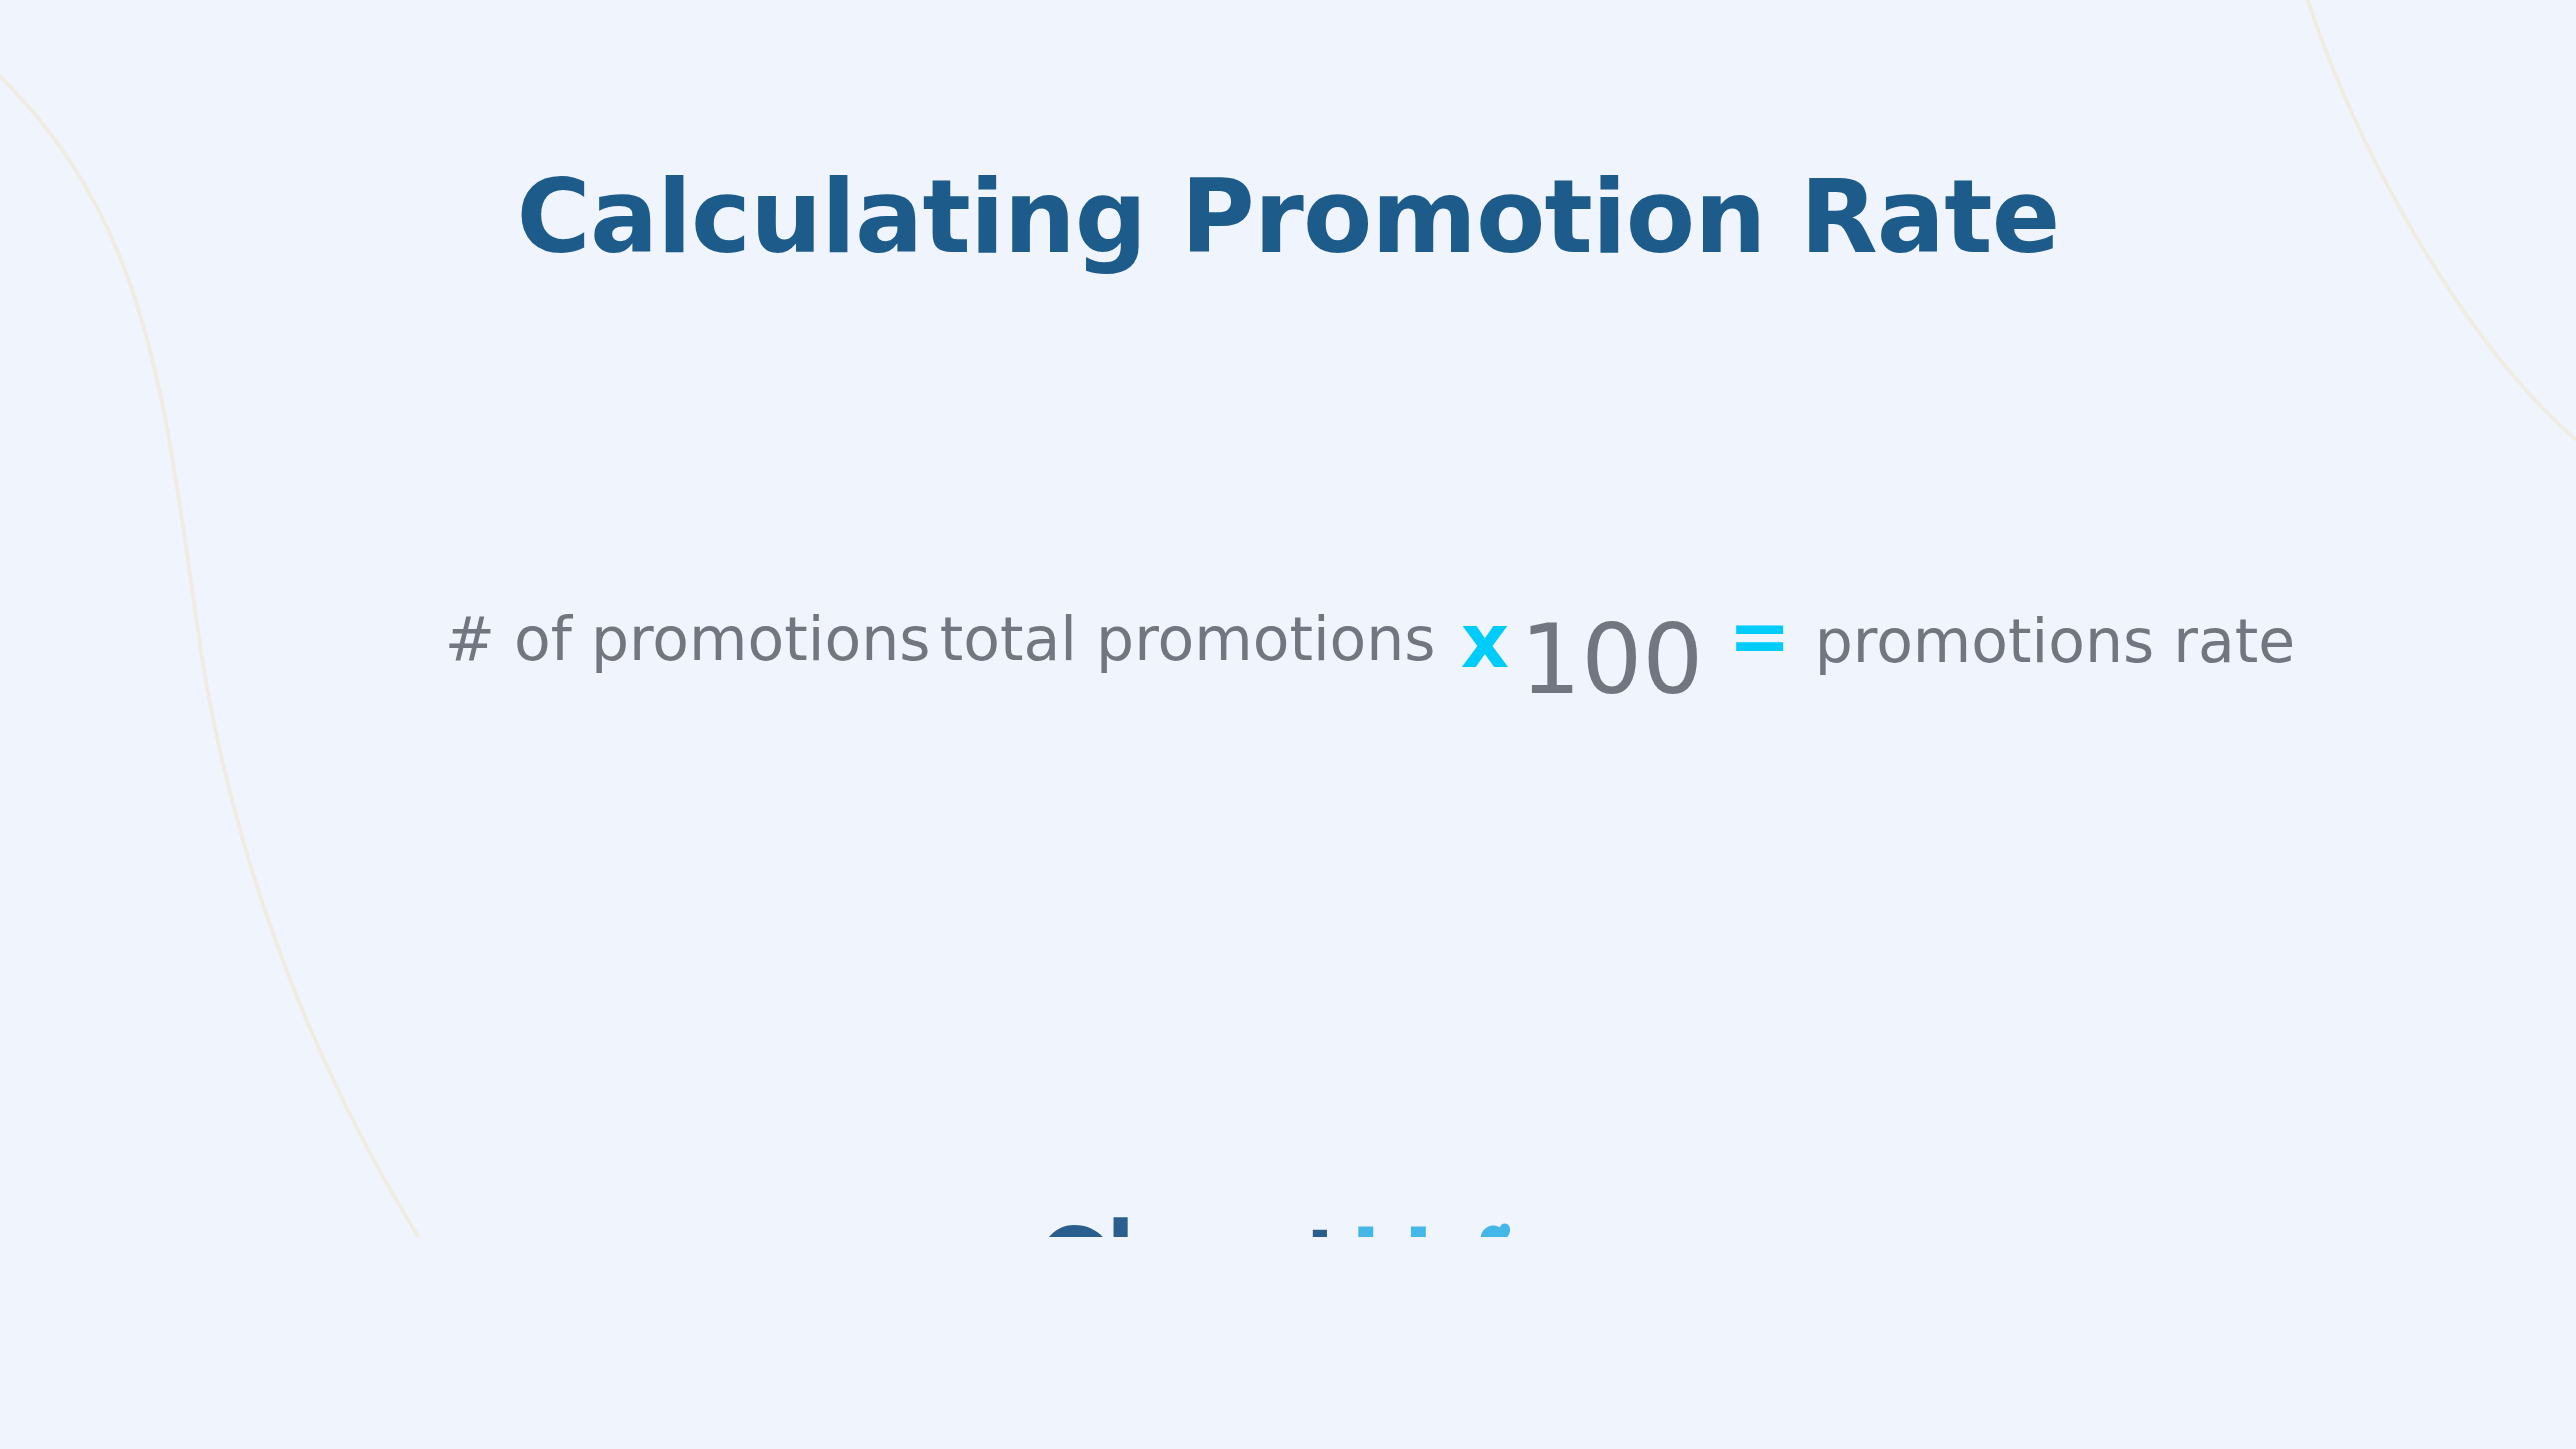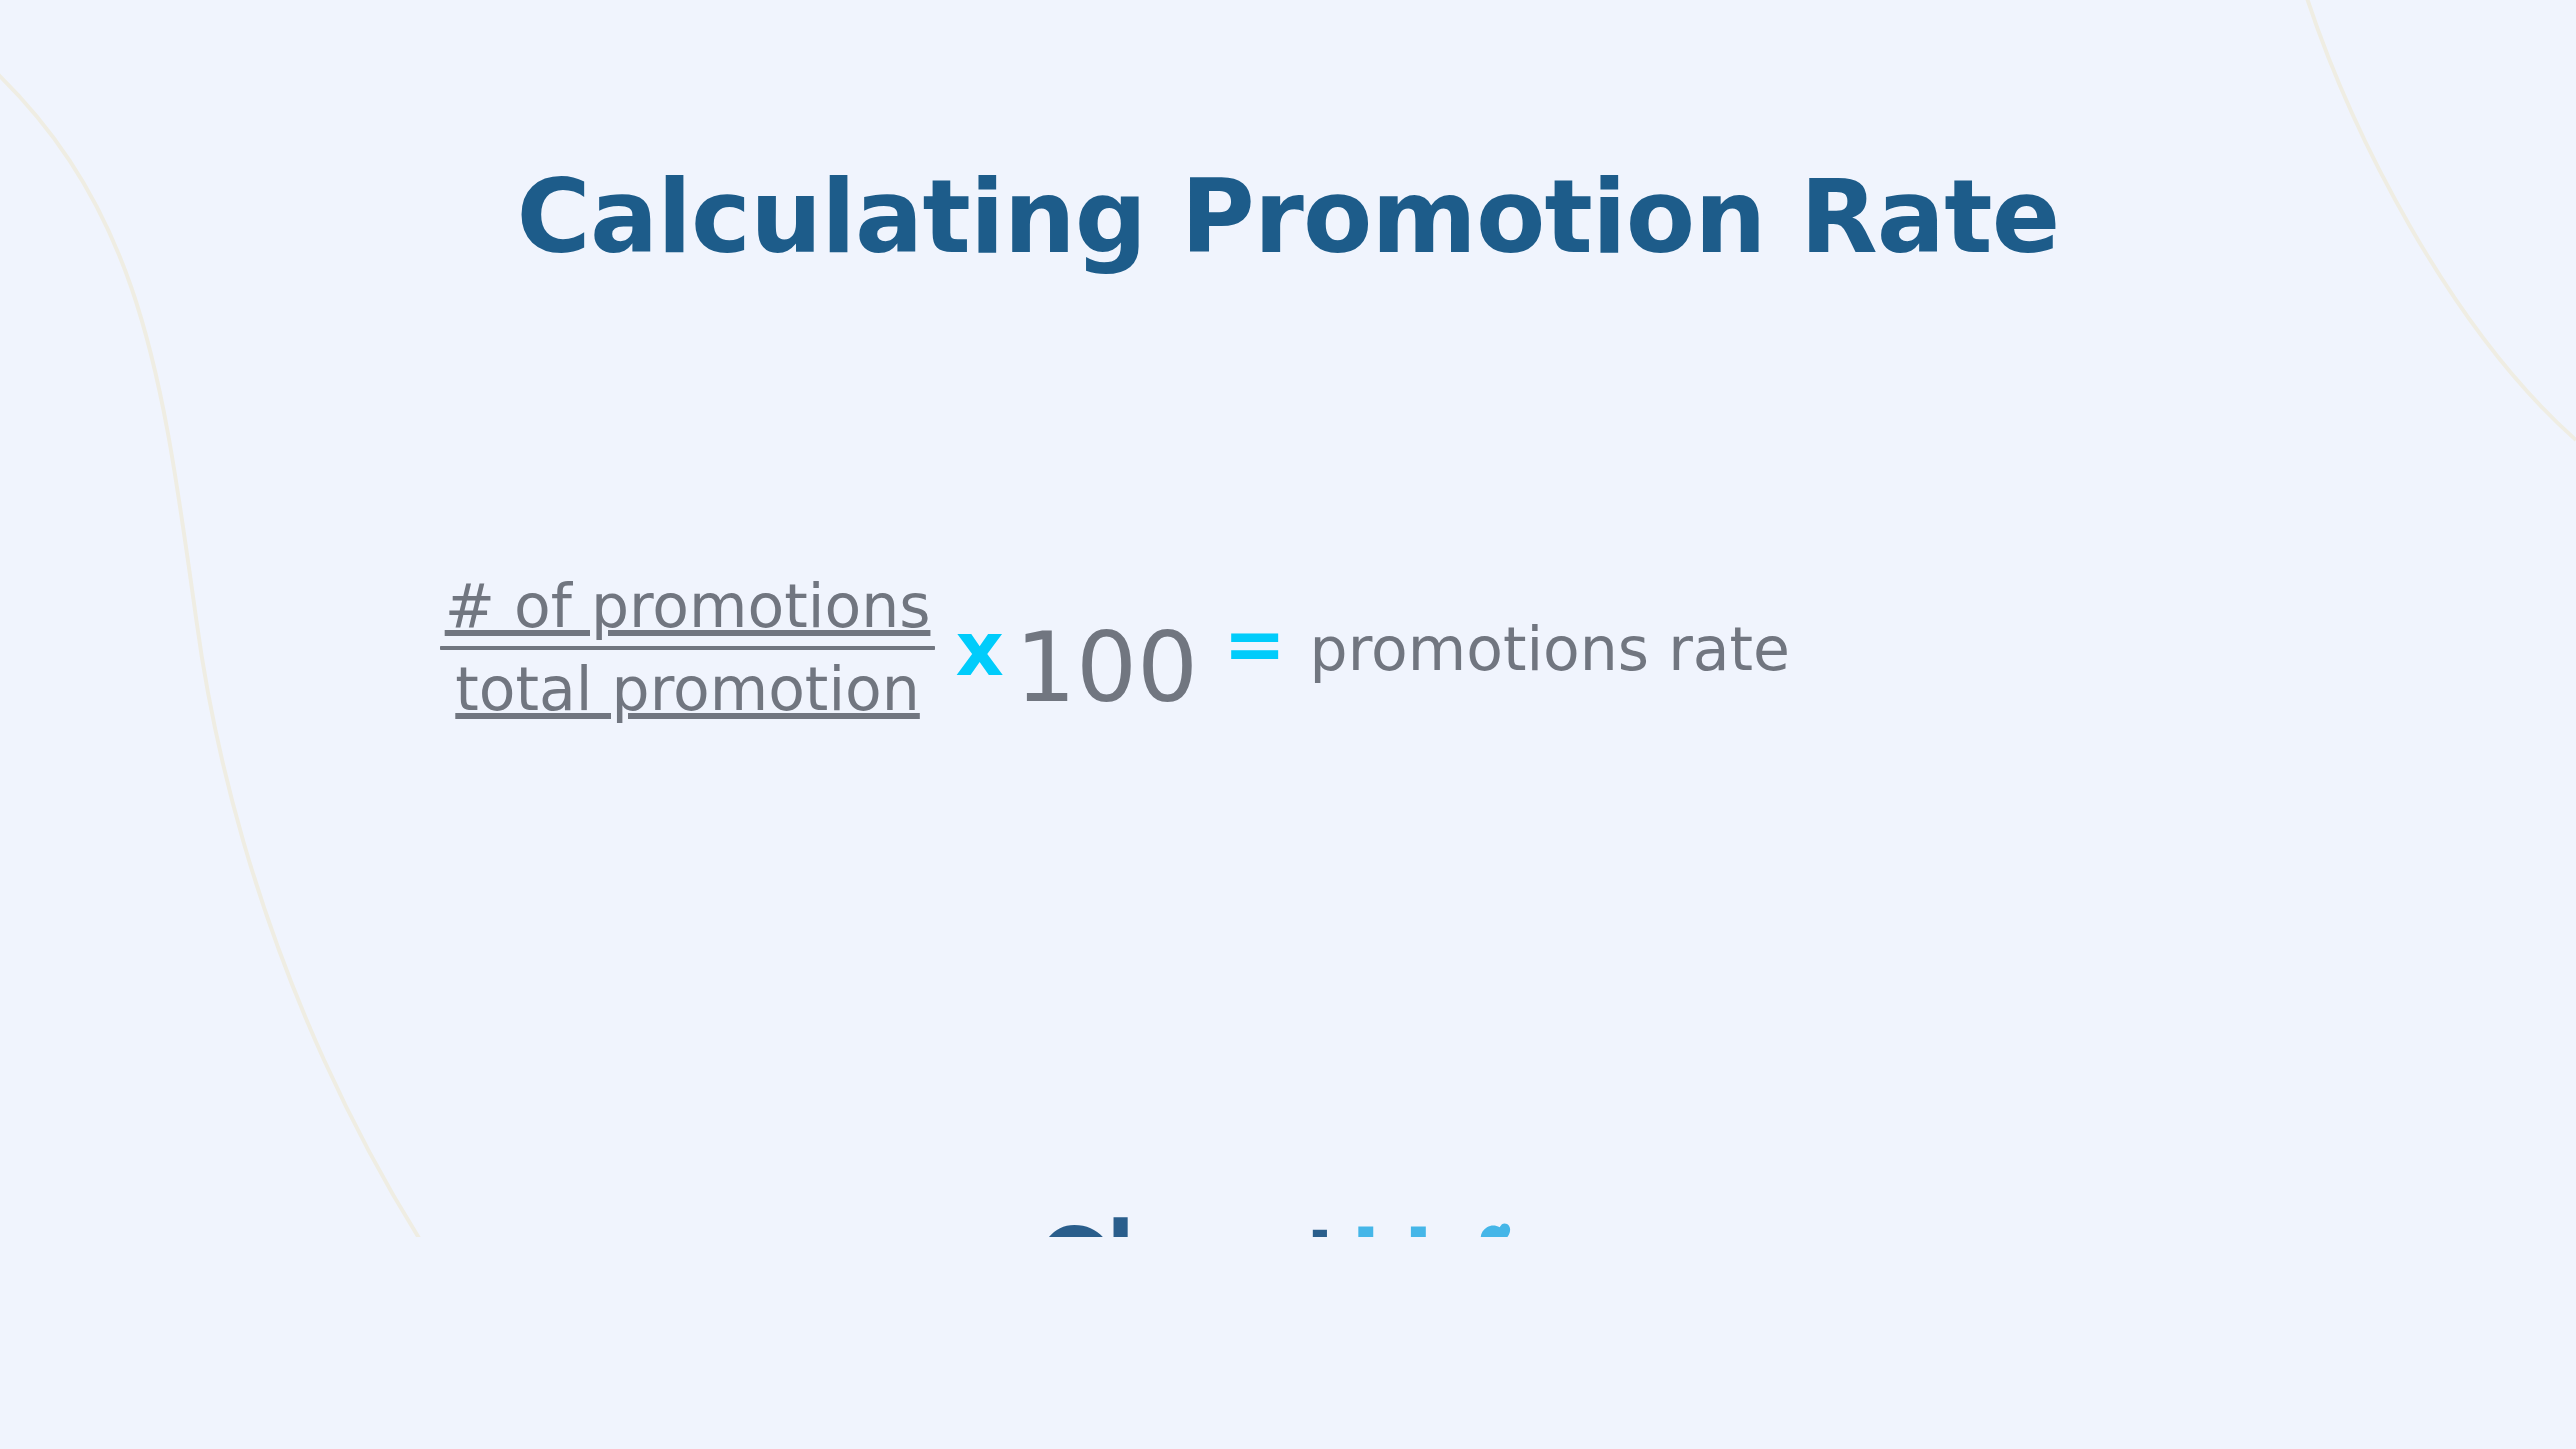--- a/index.html
+++ b/index.html
@@ -57,24 +57,23 @@
     display: flex;
     flex-direction: row;
     align-items: center;
     color: #717680;
     font-family: "DejaVu Sans", "Liberation Sans", sans-serif;
     font-weight: normal;
   }
 
   .fraction {
     display: flex;
-    flex-direction: column;
+    flex-direction: row;
     align-items: center;
     justify-content: center;
-    text-decoration: underline;
   }
   .frac-num,
   .frac-den {
     font-size: 60px;
     line-height: 1.08;
     color: #717680;
     white-space: nowrap;
     padding: 0 4.7px;
   }
   .frac-bar {
@@ -153,21 +152,21 @@
     <path d="M 2930 -20 C 2990 170 3120 420 3278 560" fill="none" stroke="#EFEDE3" stroke-width="5"></path>
   </svg>
 
   <div id="title">Calculating Promotion Rate</div>
 
   <div id="formula">
 
     <div class="fraction">
       <div class="frac-num"># of promotions</div>
       <div class="frac-bar"></div>
-      <div class="frac-den">total promotion</div>
+      <div class="frac-den">total promotions</div>
     </div>
 
     <div class="op op-times">x</div>
 
     <div class="number">100</div>
 
     <div class="op op-equals">=</div>
 
     <div class="result-label">promotions rate</div>
   </div>

